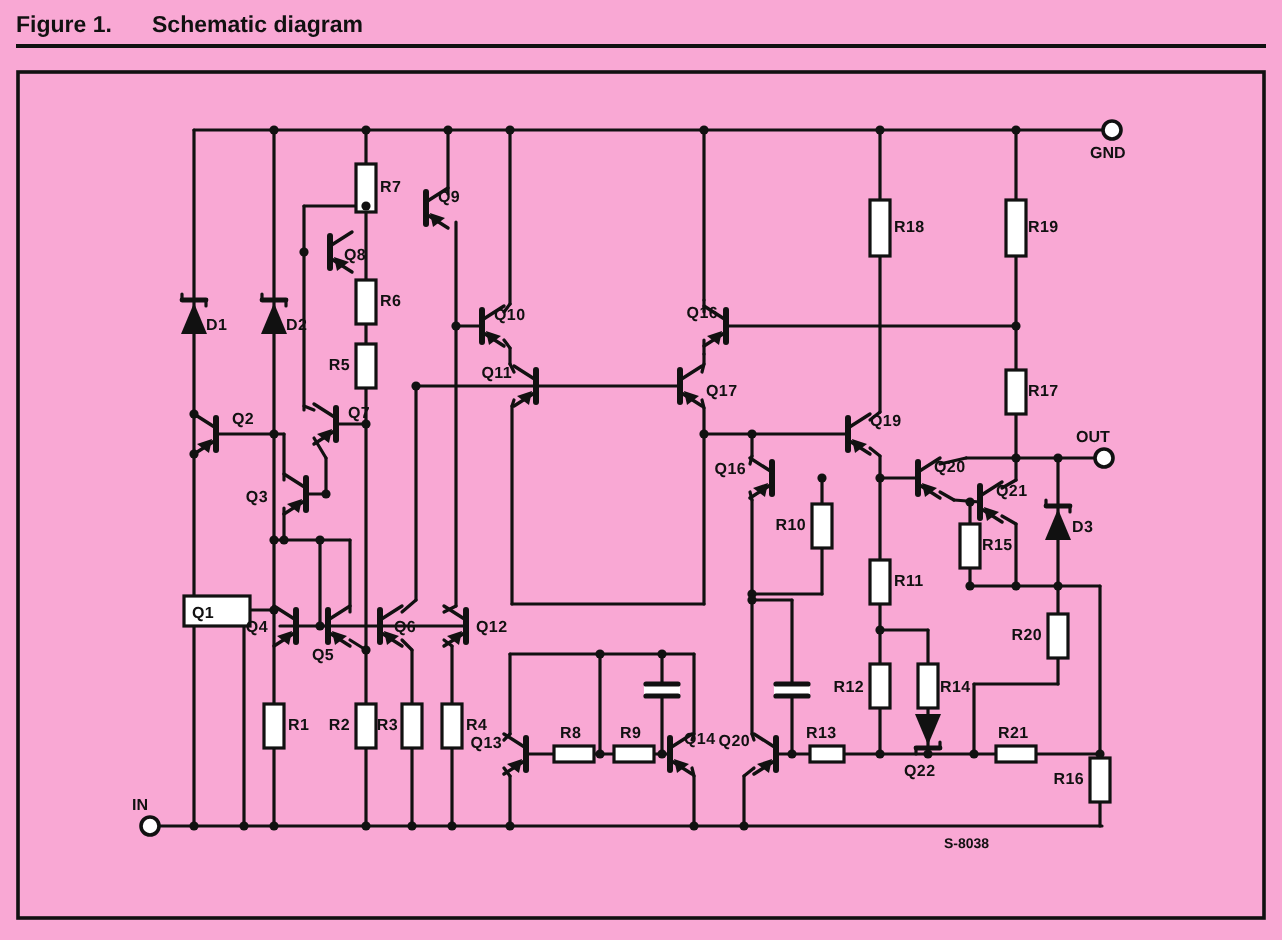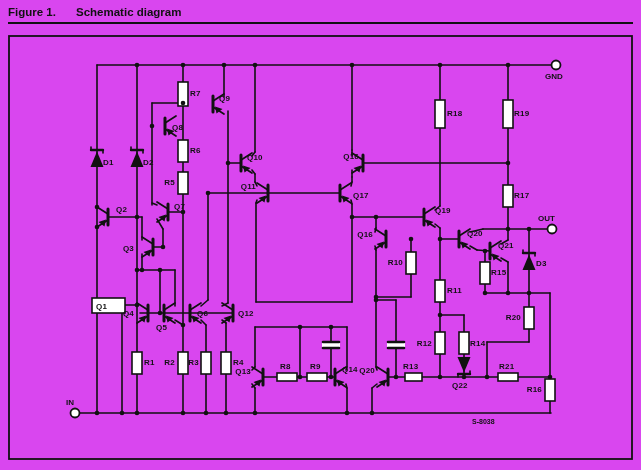--- a/index.html
+++ b/index.html
@@ -1,16 +1,16 @@
 <!DOCTYPE html>
 <html><head>
 <meta charset="utf-8">
 <style>
   html,body{margin:0;padding:0;background:#fff;}
-  #page{position:relative;width:641px;height:470px;background:#d946ef;font-family:"Liberation Sans",sans-serif;}
+  #page{position:relative;width:641px;height:470px;background:#f9a8d4;font-family:"Liberation Sans",sans-serif;}
   svg{position:absolute;left:0;top:0;}
   .fig-title{font-family:"Liberation Sans",sans-serif;font-weight:bold;font-size:11.5px;fill:#111;}
   .rule{stroke:#111;stroke-width:2;}
   .frame{fill:none;stroke:#111;stroke-width:1.8;}
   .clabel{font-family:"Liberation Sans",sans-serif;font-weight:bold;font-size:8px;fill:#111;letter-spacing:.2px;}
   .note{font-family:"Liberation Sans",sans-serif;font-weight:bold;font-size:7px;fill:#111;}
   .termlabel{font-family:"Liberation Sans",sans-serif;font-weight:bold;font-size:8px;fill:#111;}
 </style>
 </head>
 <body>

